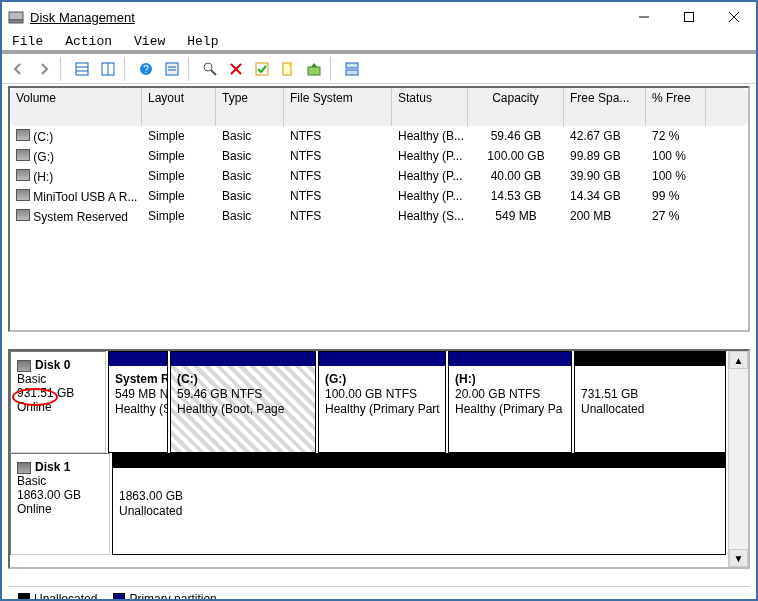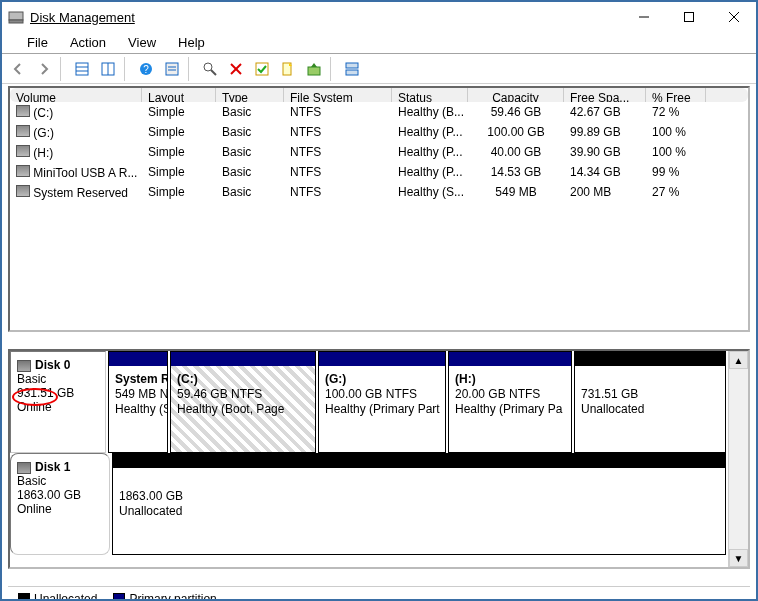--- a/index.html
+++ b/index.html
@@ -29,26 +29,27 @@
   }
   .titlebar .title { flex: 1; font-size: 13px; }
   .win-btn {
     width: 45px; height: 28px;
     display: flex; align-items: center; justify-content: center;
     font-size: 14px;
   }
   
   .menubar {
     display: flex;
-    padding: 2px 21px;
+    padding: 2px 6px;
     gap: 14px;
     font-size: 13px;
-    border-bottom: 1px solid #a3a3a3;
+    border-bottom: 4px solid #a3a3a3;
     height: 22px;
     align-items: center;
+    font-family: Liberation Mono, monospace;
   }
   .menu-item { padding: 1px 4px; cursor: default; }
   
   .toolbar {
     display: flex;
     align-items: center;
     height: 30px;
     padding: 2px 4px;
     border-bottom: 1px solid #d0d0d0;
     gap: 2px;
@@ -57,21 +58,21 @@
     width: 24px; height: 24px;
     display:flex;align-items:center;justify-content:center;
     border: 1px solid transparent;
   }
   .tool-sep { width:6px; height:24px; border-left:1px solid #ccc; margin:0 2px; }
   .tool-btn svg { width:16px;height:16px; }
   
   .vol-pane { border: 2px inset #bbb; margin: 2px 6px; height: 246px; overflow: hidden; background:#fff; }
   .vol-header {
     display: flex; background: #f0f0f0;
-    height: 14px;
+    height: 38px;
     border-radius: 6px;
   }
   .vol-header .hcell {
     border-right: 1px solid #ccc;
     padding: 3px 6px;
     font-size: 12px;
     overflow:hidden; white-space:nowrap;
   } .c-vol{width:132px;} .c-lay{width:74px;} .c-type{width:68px;} .c-fs{width:108px;}
   .c-stat{width:76px;} .c-cap{width:96px;text-align:center;} .c-free{width:82px;} .c-pct{width:60px;}
   .vol-row { display:flex; height:20px; align-items:center; }
@@ -359,21 +360,21 @@
             <div class="hdr hdr-unalloc"></div>
             <div class="body" style="flex: 1 1 0%;">
               <div>&nbsp;</div>
               <div>731.51 GB</div>
               <div>Unallocated</div>
             </div>
           </div>
         </div>
       </div>
       <div class="disk-row">
-        <div class="disk-info" style="position: relative; border-radius: 8px;">
+        <div class="disk-info" style="position: relative;">
           <div><span class="di-icon"></span><span class="dname">Disk 1</span></div>
           <div>Basic</div>
           <div>1863.00 GB</div>
           <div>Online</div>
         </div>
         <div class="parts">
           <div class="part" style="width: 614px;">
             <div class="hdr hdr-unalloc"></div>
             <div class="body" style="flex: 1 1 0%;">
               <div>&nbsp;</div>

